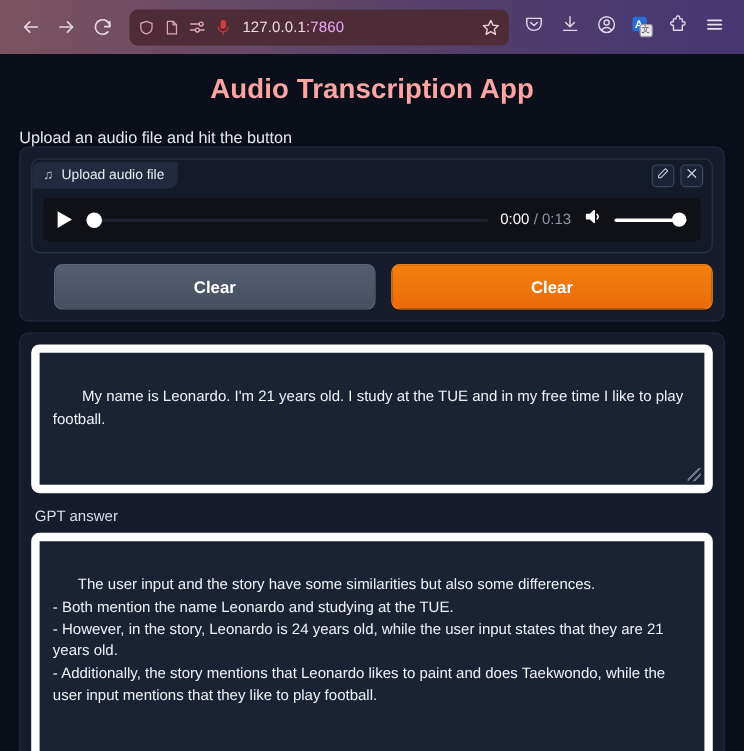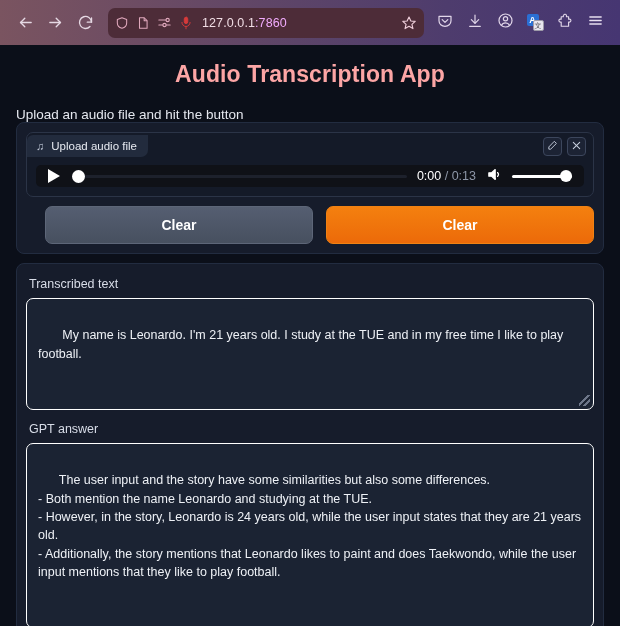--- a/index.html
+++ b/index.html
@@ -149,21 +149,21 @@
     width: 19px; height: 19px;
     border: 1px solid #3c465c;
     border-radius: 4px;
     background: #1c2troubles;
     background: #1c2334;
     display: flex; align-items: center; justify-content: center;
     color: #c9d1e0;
   }
   .player {
     margin: 6px 9px 9px 9px;
-    height: 22px;
+    height: 36px;
     background: #0f1117;
     border-radius: 5px;
     display: flex;
     align-items: center;
     padding: 0 12px;
     gap: 10px;
   }
   .play-tri {
     width: 0; height: 0;
     border-left: 12px solid #ffffff;
@@ -247,21 +247,21 @@
   }
 
   
   .field-label {
     color: #d8dde8;
     font-size: 12.5px;
     padding: 4px 3px 7px 3px;
   }
   .textarea {
     background: #1b2333;
-    border: 1px solid #ffffff;
+    border: 7px solid #ffffff;
     border-radius: 7px;
     color: #eef1f6;
     font-size: 12.5px;
     line-height: 1.47;
     padding: 9px 11px;
     position: relative;
     white-space: pre-wrap;
     word-wrap: break-word;
   }
   .ta-transcribed { min-height: 50px; margin-bottom: 8px; }
@@ -451,21 +451,20 @@
       </div>
     </div>
 
     <div class="btn-row">
       <div class="btn btn-clear">Clear</div>
       <div class="btn btn-submit">Clear</div>
     </div>
   </div>
 
   <div class="panel">
-    <div class="field-label">Transcribed text</div>
     <div class="textarea ta-transcribed">
       <span> My name is Leonardo. I'm 21 years old. I study at the TUE and in my free time I like to play football.</span>
       <span class="grip"></span>
     </div>
 
     <div class="field-label">GPT answer</div>
     <div class="textarea ta-gpt">
       <span>The user input and the story have some similarities but also some differences.
 - Both mention the name Leonardo and studying at the TUE.
 - However, in the story, Leonardo is 24 years old, while the user input states that they are 21 years old.

